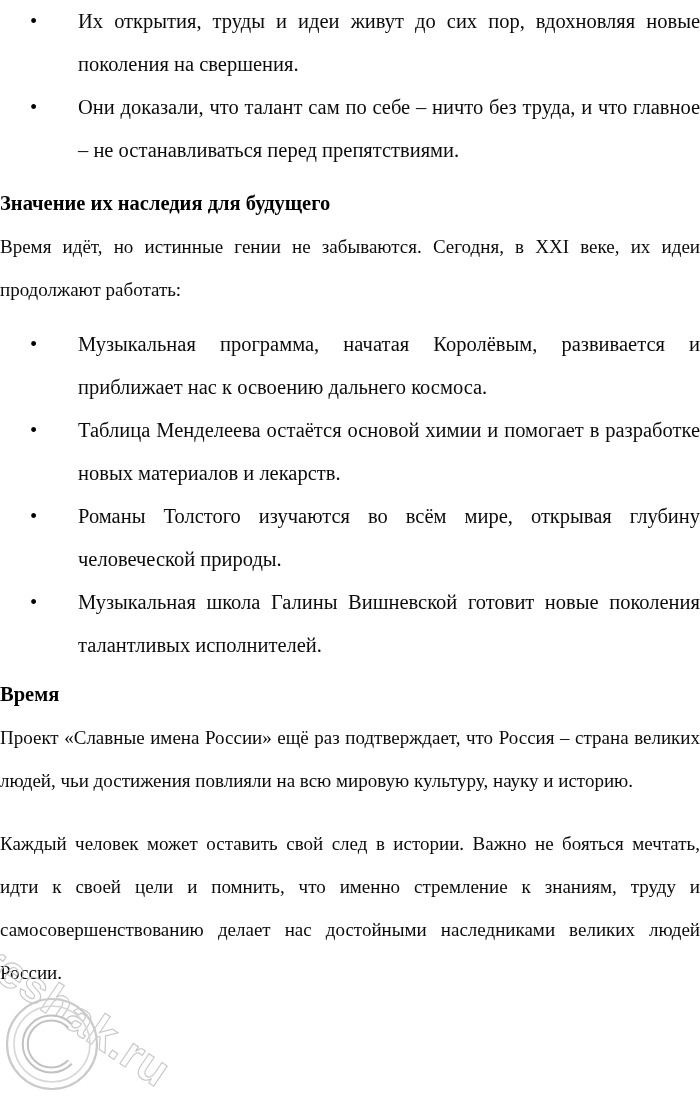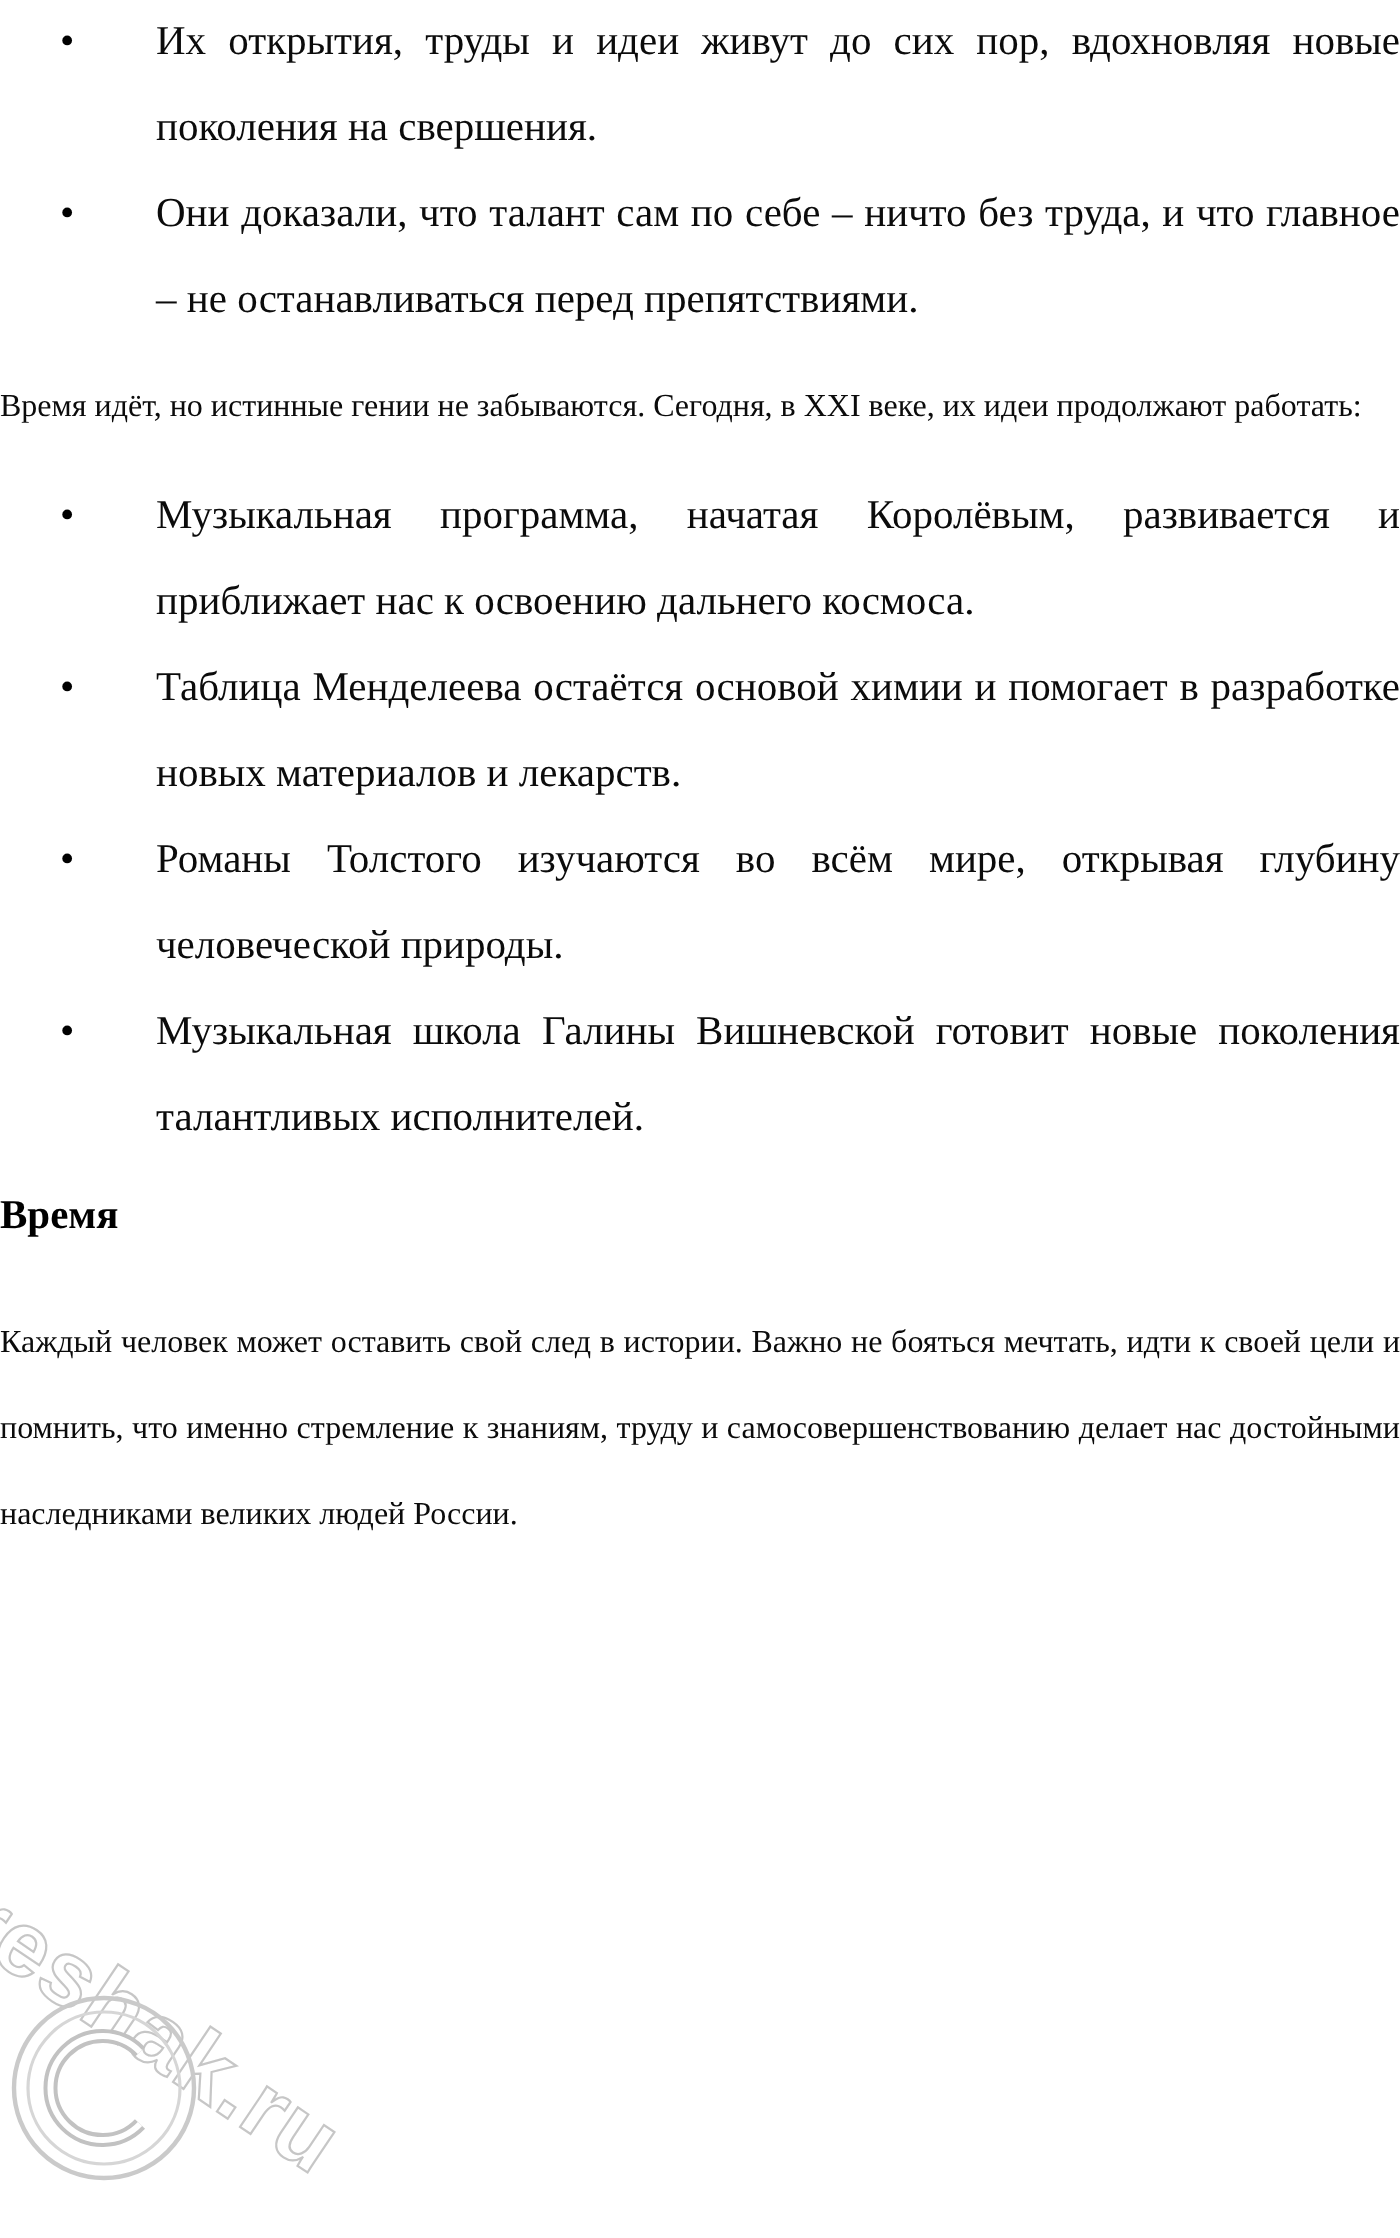--- a/index.html
+++ b/index.html
@@ -60,21 +60,21 @@
 
   
   .content {
     position: relative;
     z-index: 1;
     padding: 0;
   }
 
   .para {
     margin: 0;
-    font-size: 16px;
+    font-size: 19px;
     line-height: 43px;
     text-align: justify;
     text-justify: inter-word;
     color: #0b0b0b;
   }
 
   
   .body-para {
     padding-left: 0;
     padding-right: 0;
@@ -147,20 +147,21 @@
         <span class="li-text">Их открытия, труды и идеи живут до сих пор, вдохновляя новые поколения на свершения.</span>
       </li>
       <li>
         <span class="bullet-mark">•</span>
         <span class="li-text">Они доказали, что талант сам по себе – ничто без труда, и что главное – не останавливаться перед препятствиями.</span>
       </li>
     </ul>
 
     <div class="spacer-10"></div>
 
+    <h2 class="heading">Значение их наследия для будущего</h2>
 
     <p class="para body-para">Время идёт, но истинные гении не забываются. Сегодня, в XXI веке, их идеи продолжают работать:</p>
 
     <div class="spacer-12"></div>
 
     <ul class="bullets">
       <li>
         <span class="bullet-mark">•</span>
         <span class="li-text">Музыкальная программа, начатая Королёвым, развивается и приближает нас к освоению дальнего космоса.</span>
       </li>
@@ -175,20 +176,21 @@
       <li>
         <span class="bullet-mark">•</span>
         <span class="li-text">Музыкальная школа Галины Вишневской готовит новые поколения талантливых исполнителей.</span>
       </li>
     </ul>
 
     <div class="spacer-6"></div>
 
     <h2 class="heading">Время</h2>
 
+    <p class="para body-para">Проект «Славные имена России» ещё раз подтверждает, что Россия – страна великих людей, чьи достижения повлияли на всю мировую культуру, науку и историю.</p>
 
     <div class="spacer-10"></div>
 
 
     <div class="spacer-10"></div>
 
     <p class="para body-para">Каждый человек может оставить свой след в истории. Важно не бояться мечтать, идти к своей цели и помнить, что именно стремление к знаниям, труду и самосовершенствованию делает нас достойными наследниками великих людей России.</p>
 
   </div>
 </div>

